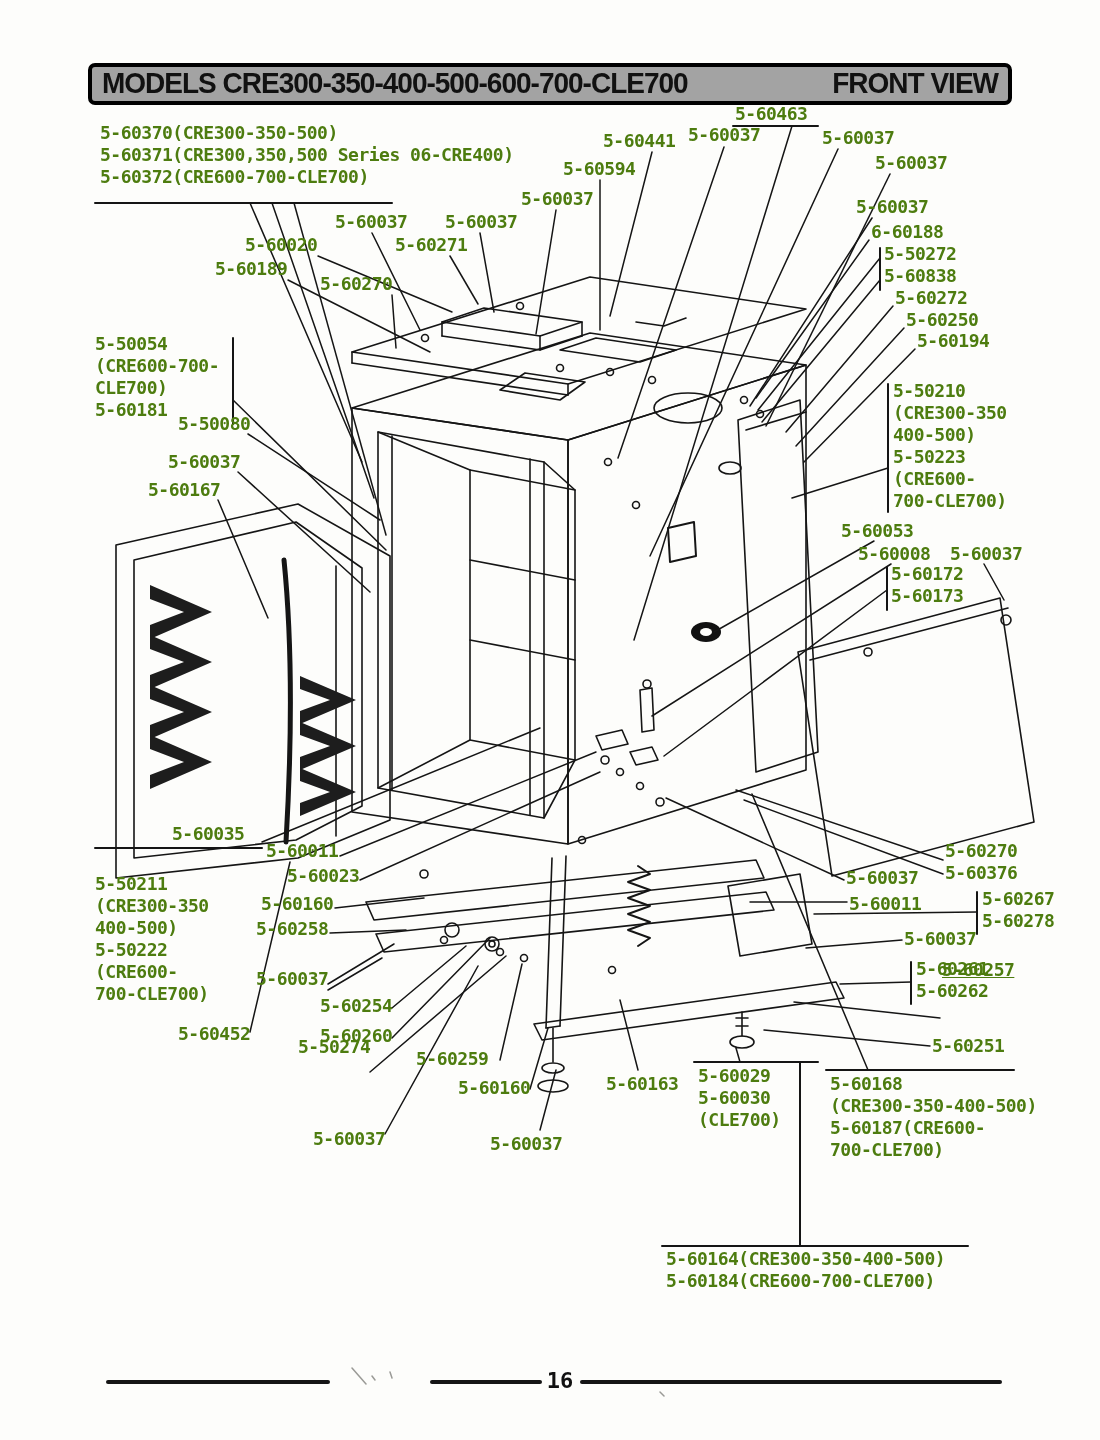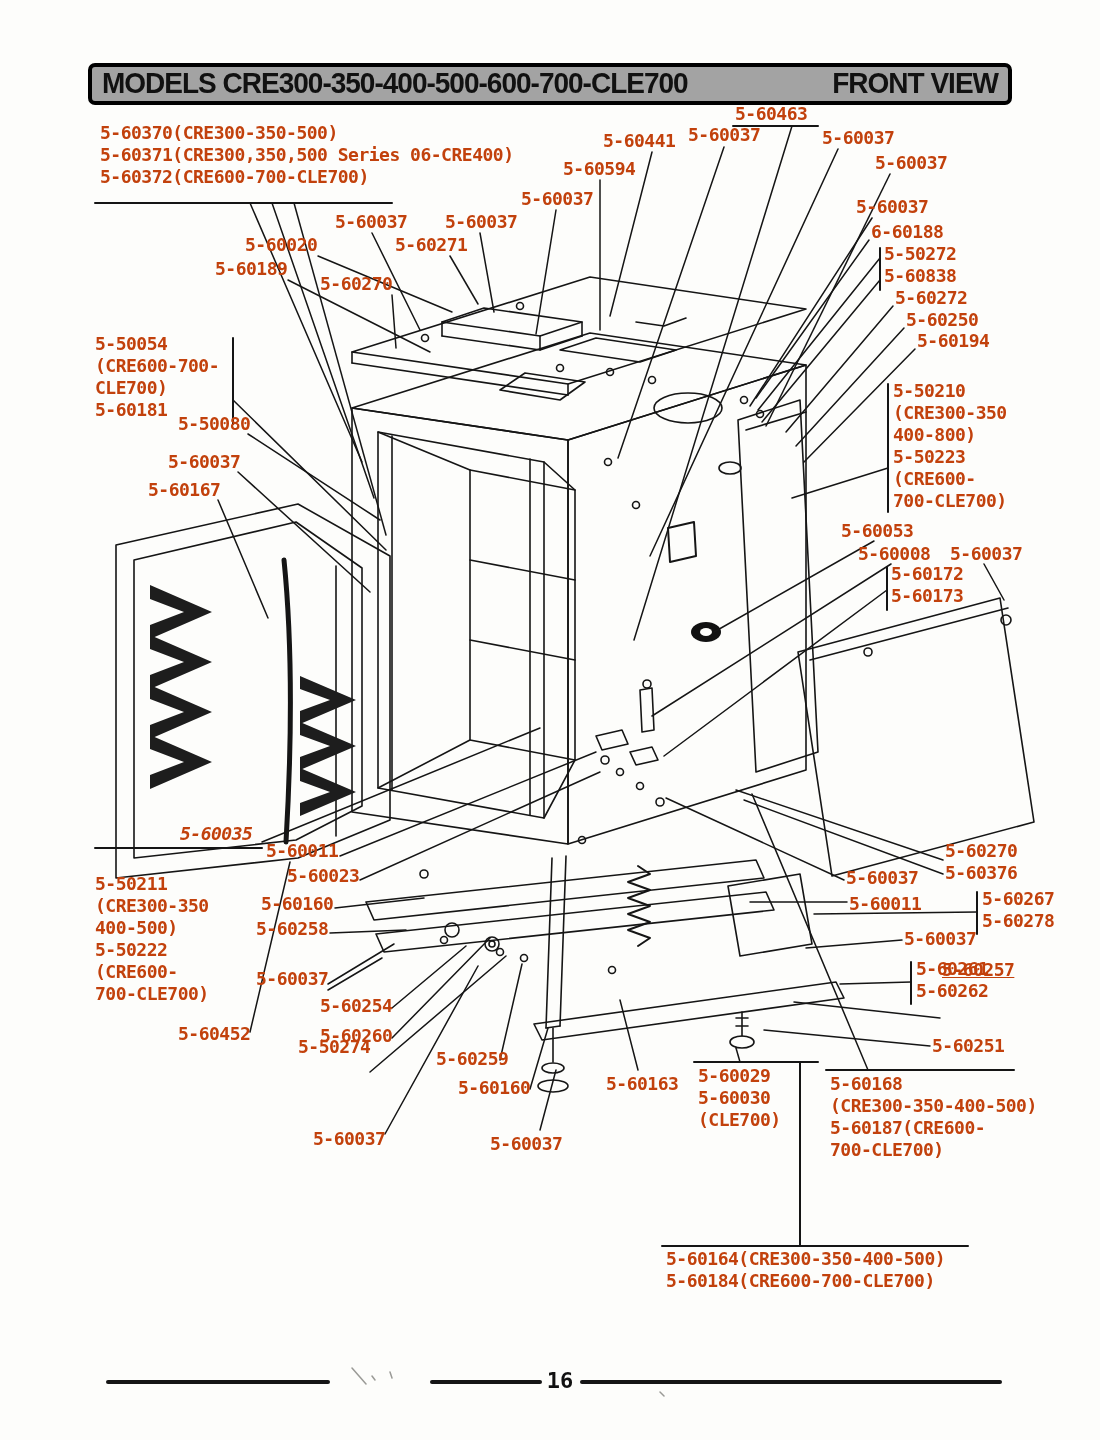--- a/index.html
+++ b/index.html
@@ -6,21 +6,21 @@
   #page{position:relative;width:1100px;height:1440px;background:#fdfdfb;overflow:hidden;
         font-family:"Liberation Sans",sans-serif;color:#111;}
   #header-box{position:absolute;left:88px;top:63px;width:924px;height:42px;
         border:4px solid #000;border-radius:7px;display:flex;align-items:center;
         justify-content:space-between;padding:0 10px;box-sizing:border-box;background:#a3a3a3;}
   .hdr-text{font-weight:bold;font-size:28px;letter-spacing:-1px;white-space:nowrap;
         font-family:"Liberation Sans",sans-serif;transform:scaleY(1.05);}
   #diagram-svg{position:absolute;left:0;top:0;z-index:1;}
   #callout-layer{position:absolute;left:0;top:0;width:1100px;height:1440px;z-index:2;pointer-events:none;}
   .callout{position:absolute;font-family:"DejaVu Sans Mono",monospace;font-weight:bold;
-        font-size:18px;line-height:22px;white-space:pre;color:#c2410c;letter-spacing:-0.5px;}
+        font-size:18px;line-height:22px;white-space:pre;color:#4d7c0f;letter-spacing:-0.5px;}
   #page-number{position:absolute;left:540px;top:1368px;width:40px;text-align:center;
         font-family:"DejaVu Sans Mono",monospace;font-weight:bold;font-size:22px;z-index:2;}
 </style>
 </head>
 <body>
 
 <div id="page">
 
   <div id="header-box">
     <span class="hdr-text">MODELS CRE300-350-400-500-600-700-CLE700</span>
@@ -256,48 +256,48 @@
       <div class="callout" style="left: 895px; top: 287px;">5-60272</div>
       <div class="callout" style="left: 906px; top: 309px; text-align: center;">5-60250</div>
       <div class="callout" style="left: 917px; top: 330px;">5-60194</div>
       <div class="callout" style="left: 95px; top: 333px;">5-50054
 (CRE600-700-
 CLE700)
 5-60181</div>
       <div class="callout" style="left: 178px; top: 413px;">5-50080</div>
       <div class="callout" style="left: 893px; top: 380px;">5-50210
 (CRE300-350
-400-800)
+400-500)
 5-50223
 (CRE600-
 700-CLE700)</div>
       <div class="callout" style="left: 168px; top: 451px;">5-60037</div>
       <div class="callout" style="left: 148px; top: 479px;">5-60167</div>
       <div class="callout" style="left: 841px; top: 520px;">5-60053</div>
       <div class="callout" style="left: 858px; top: 543px;">5-60008</div>
       <div class="callout" style="left: 950px; top: 543px;">5-60037</div>
       <div class="callout" style="left: 891px; top: 563px;">5-60172
 5-60173</div>
-      <div class="callout" style="left: 180px; top: 823px; font-style: italic;">5-60035</div>
+      <div class="callout" style="left: 172px; top: 823px;">5-60035</div>
       <div class="callout" style="left: 266px; top: 840px;">5-60011</div>
       <div class="callout" style="left: 287px; top: 865px;">5-60023</div>
       <div class="callout" style="left: 261px; top: 893px;">5-60160</div>
       <div class="callout" style="left: 256px; top: 918px;">5-60258</div>
       <div class="callout" style="left: 95px; top: 873px;">5-50211
 (CRE300-350
 400-500)
 5-50222
 (CRE600-
 700-CLE700)</div>
       <div class="callout" style="left: 256px; top: 968px;">5-60037</div>
       <div class="callout" style="left: 178px; top: 1023px;">5-60452</div>
       <div class="callout" style="left: 320px; top: 995px;">5-60254</div>
       <div class="callout" style="left: 320px; top: 1025px;">5-60260</div>
       <div class="callout" style="left: 298px; top: 1028px; margin-top: 8px;">5-50274</div>
-      <div class="callout" style="left: 436px; top: 1048px;">5-60259</div>
+      <div class="callout" style="left: 416px; top: 1048px;">5-60259</div>
       <div class="callout" style="left: 458px; top: 1077px;">5-60160</div>
       <div class="callout" style="left: 313px; top: 1128px;">5-60037</div>
       <div class="callout" style="left: 490px; top: 1133px;">5-60037</div>
       <div class="callout" style="left: 606px; top: 1073px;">5-60163</div>
       <div class="callout" style="left: 698px; top: 1065px;">5-60029
 5-60030
 (CLE700)</div>
       <div class="callout" style="left: 945px; top: 840px;">5-60270</div>
       <div class="callout" style="left: 945px; top: 862px;">5-60376</div>
       <div class="callout" style="left: 846px; top: 867px;">5-60037</div>

